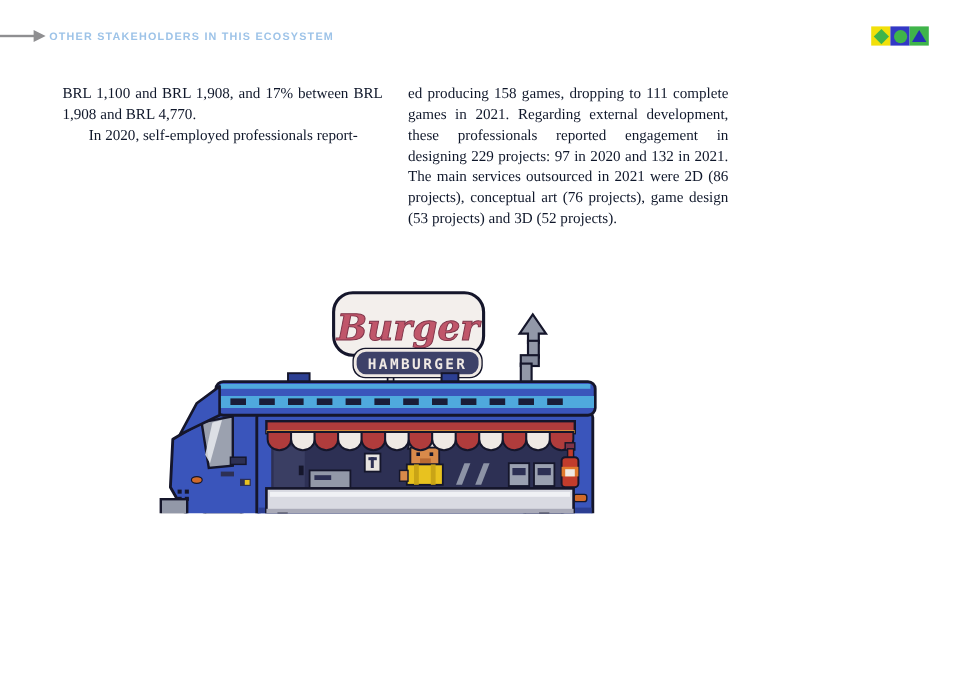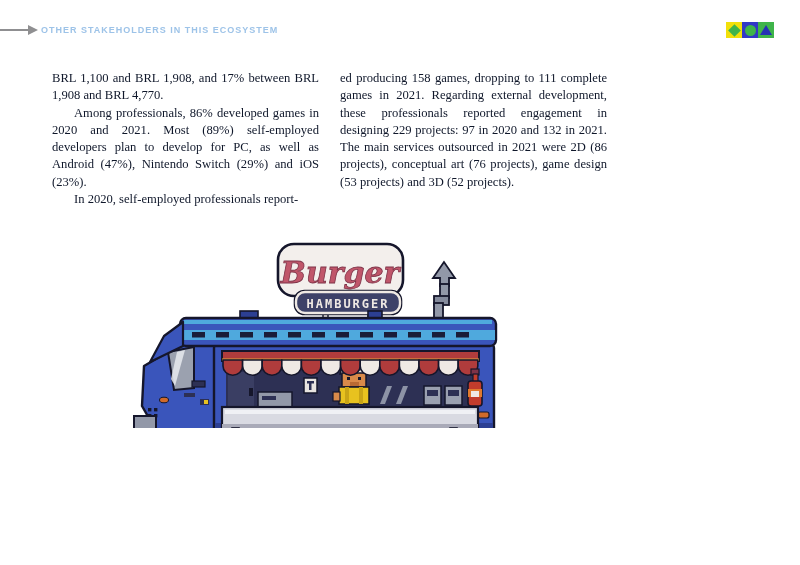--- a/index.html
+++ b/index.html
@@ -53,21 +53,20 @@
       <span class="shape-circle" style="background: rgb(63, 180, 74);"></span>
     </span>
     <span class="sq" style="background: rgb(63, 180, 74);">
       <span class="shape-triangle" style="border-bottom: 10px solid rgb(37, 49, 180);"></span>
     </span>
   </div>
 
   <div class="cols">
     <div class="col">
       <p>BRL 1,100 and BRL 1,908, and 17% between BRL 1,908 and BRL 4,770.</p>
-      <p class="indent">Among professionals, 86% developed games in 2020 and 2021. Most (89%) self-employed developers plan to develop for PC, as well as Android (47%), Nintendo Switch (29%) and iOS (23%).</p>
       <p class="indent">In 2020, self-employed professionals report-</p>
     </div>
     <div class="col">
       <p>ed producing 158 games, dropping to 111 complete games in 2021. Regarding external development, these professionals reported engagement in designing 229 projects: 97 in 2020 and 132 in 2021. The main services outsourced in 2021 were 2D (86 projects), conceptual art (76 projects), game design (53 projects) and 3D (52 projects).</p>
     </div>
   </div>
 
   <div class="truck-wrap">
     <svg width="380" height="240" viewBox="0 0 380 240" shape-rendering="geometricPrecision">
 

